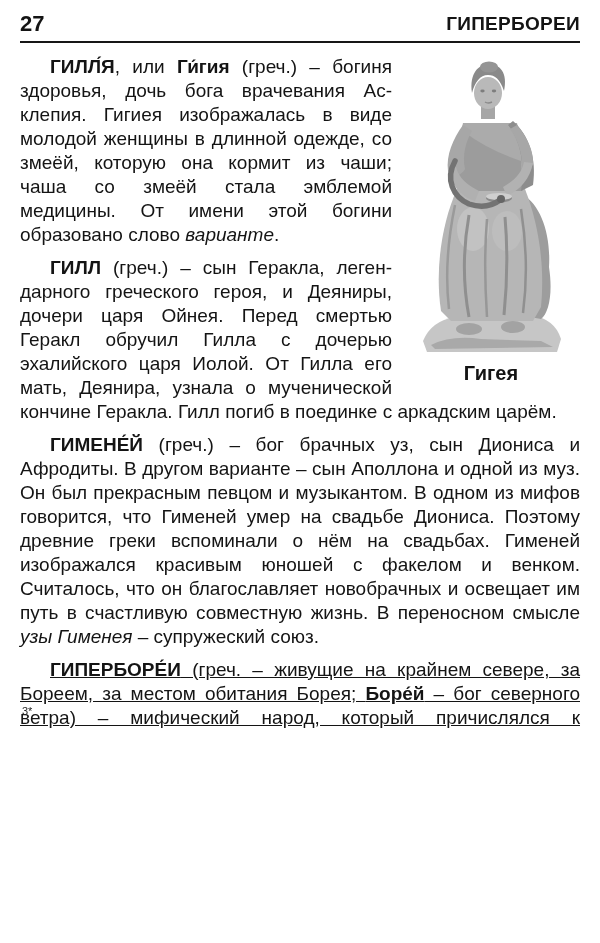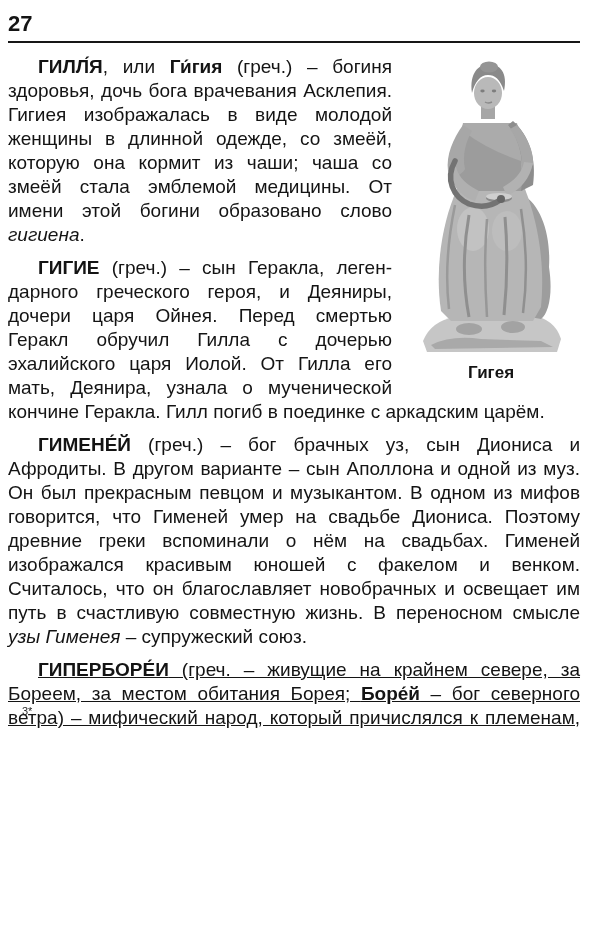--- a/index.html
+++ b/index.html
@@ -1,49 +1,50 @@
 <!DOCTYPE html>
 <html><head>
 <meta charset="utf-8">
 <style>
   html,body{margin:0;padding:0;background:#ffffff;}
   .page{
     width:600px;height:733px;box-sizing:border-box;
     background:#ffffff;color:#141414;position:relative;overflow:hidden;
-    padding:12px 20px 0 8px;
+    padding:12px 20px 0 20px;
     font-family:"Liberation Sans",sans-serif;
   }
   .hdr{
     display:flex;justify-content:space-between;align-items:flex-end;
     border-bottom:2.5px solid #171717;padding-bottom:5px;
   }
   .hdr .num{font-weight:bold;font-size:22px;line-height:24px;}
   .hdr .title{font-weight:bold;font-size:19px;line-height:24px;letter-spacing:.3px;}
   .body{
     margin-top:12px;font-size:19px;line-height:24px;text-align:justify;
   }
   .fig{
     float:right;width:178px;margin:0 0 8px 10px;text-align:center;
   }
   .fig svg{display:block;margin:0 auto;}
-  .figcap{font-weight:bold;font-size:17px;margin-top:6px;text-align:center;}
+  .figcap{font-weight:bold;font-size:20px;margin-top:6px;text-align:center;}
   p{margin:0 0 9px 0;}
   p.ind{text-indent:30px;}
   p.cont{text-align-last:justify;text-decoration:underline;}
   b{font-weight:bold;}
   i{font-style:italic;}
   .sig{position:absolute;left:22px;bottom:16px;font-size:11px;color:#222;}
 </style>
 </head>
 <body>
 
 <div class="page">
 
   <header class="hdr">
     <span class="num">27</span>
+    <span class="title">ГИПЕРБОРЕИ</span>
   </header>
 
   <main class="body">
 
     <figure class="fig" style="margin-top:2px;">
       <svg viewBox="0 0 160 298" width="160" height="298" role="img">
 
         <path d="M12,284 Q20,264 44,260 L120,258 Q144,262 150,282 L146,295 L16,295 Z" fill="#c6c6c6"></path>
         <path d="M20,288 Q40,278 70,282 L130,284 L142,290 L24,292 Z" fill="#a9a9a9"></path>
 
@@ -82,25 +83,25 @@
         <circle cx="90" cy="142" r="4" fill="#666666"></circle>
 
         <ellipse cx="58" cy="272" rx="13" ry="6" fill="#a3a3a3"></ellipse>
         <ellipse cx="102" cy="270" rx="12" ry="6" fill="#a3a3a3"></ellipse>
       </svg>
       <figcaption class="figcap">Гигея</figcaption>
     </figure>
 
 
     <p class="ind">
-      <b>ГИЛЛ́Я</b><span>, или </span><b>Ги́гия</b><span> (греч.) – богиня здоровья, дочь бога врачевания Ас­клепия. Гигиея изображалась в виде молодой женщины в длинной оде­жде, со змеёй, которую она кормит из чаши; чаша со змеёй стала эмбле­мой медицины. От имени этой богини образовано слово </span><i>гигиена</i><span>.</span>
+      <b>ГИЛЛ́Я</b><span>, или </span><b>Ги́гия</b><span> (греч.) – богиня здоровья, дочь бога врачевания Ас­клепия. Гигиея изображалась в виде молодой женщины в длинной оде­жде, со змеёй, которую она кормит из чаши; чаша со змеёй стала эмбле­мой медицины. От имени этой богини образовано слово </span><i>варианте</i><span>.</span>
     </p>
 
     <p class="ind">
-      <b>ГИГИЕ</b><span> (греч.) – сын Геракла, леген­дарного греческого героя, и Деяниры, дочери царя Ойнея. Перед смертью Геракл обручил Гилла с дочерью эхалийского царя Иолой. От Гилла его мать, Деянира, узнала о мученической кон­чине Геракла. Гилл погиб в поединке с аркадским царём.</span>
+      <b>ГИЛЛ</b><span> (греч.) – сын Геракла, леген­дарного греческого героя, и Деяниры, дочери царя Ойнея. Перед смертью Геракл обручил Гилла с дочерью эхалийского царя Иолой. От Гилла его мать, Деянира, узнала о мученической кон­чине Геракла. Гилл погиб в поединке с аркадским царём.</span>
     </p>
 
     <p class="ind">
       <b>ГИМЕНЕ́Й</b><span> (греч.) – бог брачных уз, сын Диониса и Афродиты. В другом варианте – сын Аполлона и од­ной из муз. Он был прекрасным певцом и музыкантом. В одном из мифов говорится, что Гименей умер на свадь­бе Диониса. Поэтому древние греки вспоминали о нём на свадьбах. Гименей изображался красивым юношей с факелом и венком. Считалось, что он благославляет но­вобрачных и освещает им путь в счастливую совместную жизнь. В переносном смысле </span><i>узы Гименея</i><span> – супружеский союз.</span>
     </p>
 
     <p class="ind cont">
       <b>ГИПЕРБОРЕ́И</b><span> (греч. – живущие на крайнем севере, за Бореем, за местом обитания Борея; </span><b>Боре́й</b><span> – бог се­верного ветра) – мифический народ, который причислял­ся к племенам, любимым богами. Миф о гипербореях был связан с почитанием Аполлона. Его мать, богиня Лето, ро­дилась в земле гипербореев и жила там до переселения на остров Делос. Аполлон некоторое время также жил среди гипербореев и периодически возвращался в их</span>
     </p>
 

